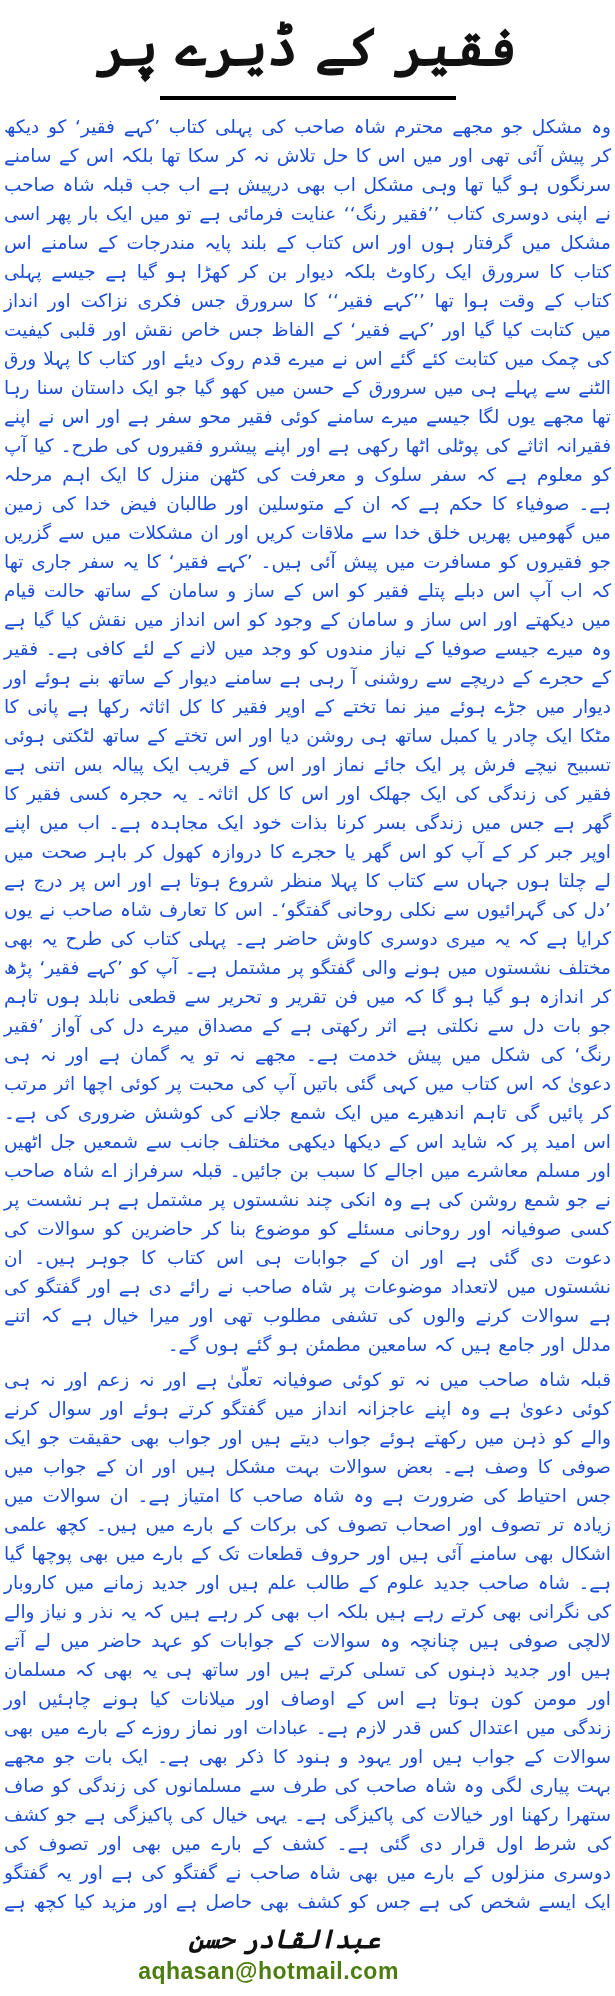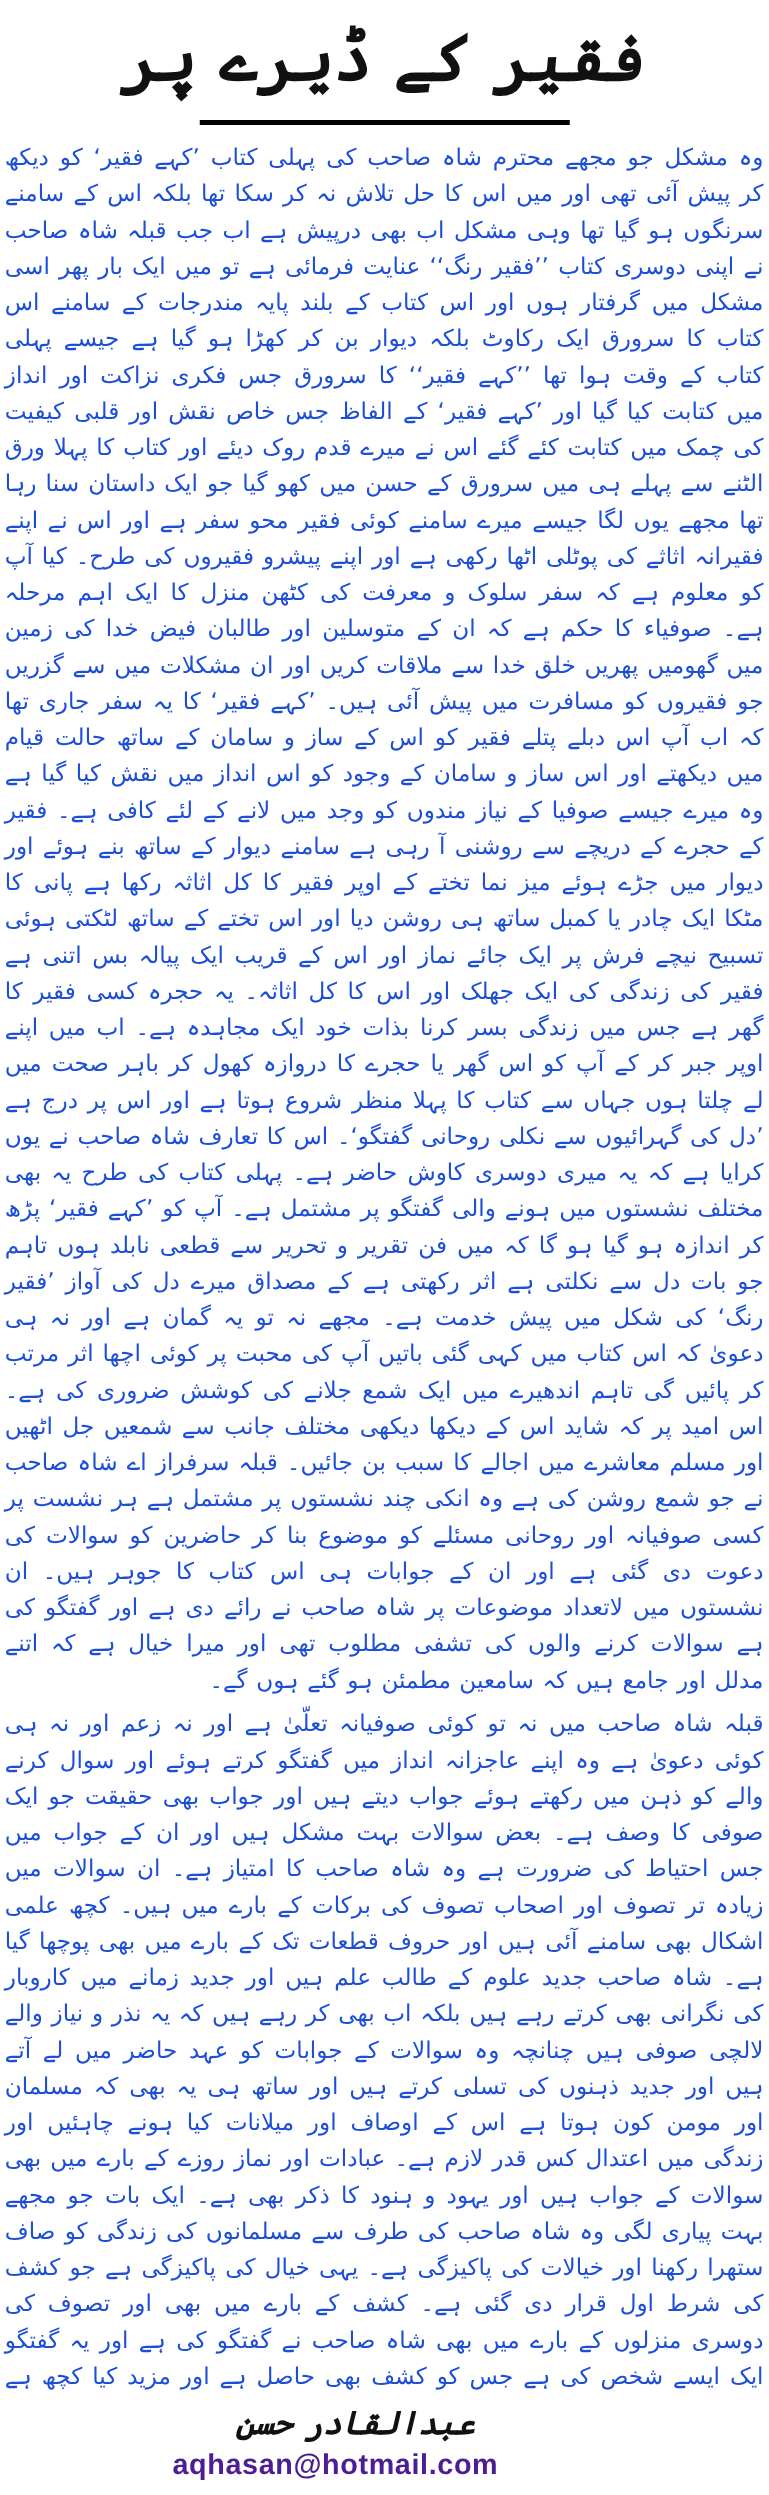--- a/index.html
+++ b/index.html
@@ -73,21 +73,21 @@
     line-height: 34px;
     color: #111111;
     padding-left: 32px;
   }
   .author-email {
     direction: ltr;
     font-family: "Liberation Sans", sans-serif;
     font-weight: bold;
     font-size: 23px;
     line-height: 30px;
-    color: #4c1d95;
+    color: #4d7c0f;
     letter-spacing: 0.5px;
   }
 </style>
 </head>
 <body>
 
 <div class="page">
 
   <header class="article-header">
     <h1 class="article-title">فقیر کے ڈیرے پر</h1>

